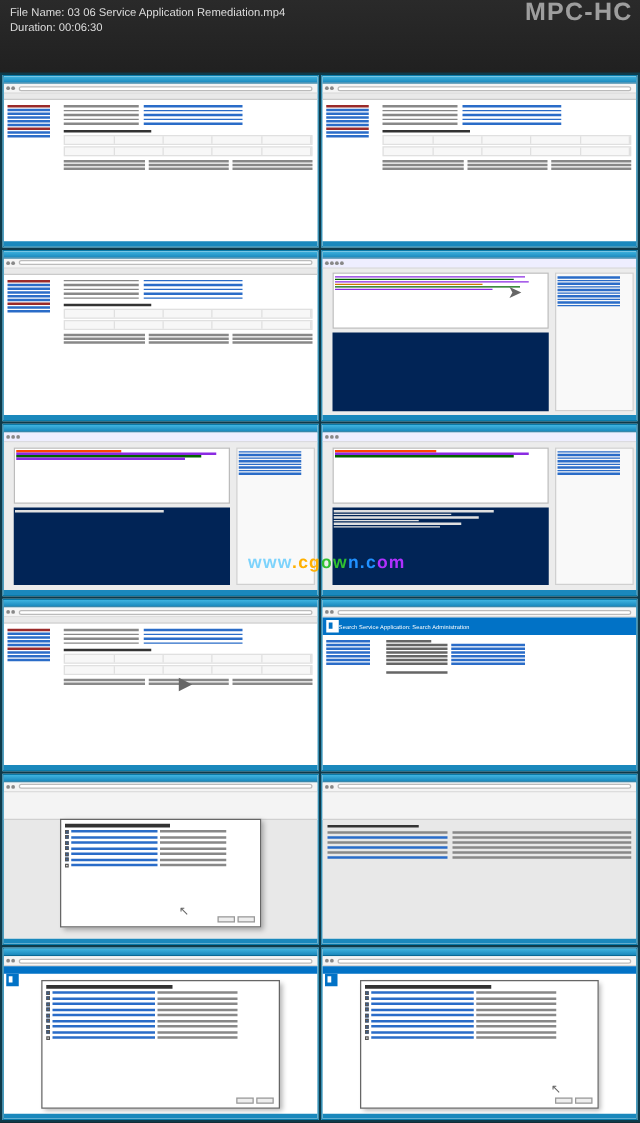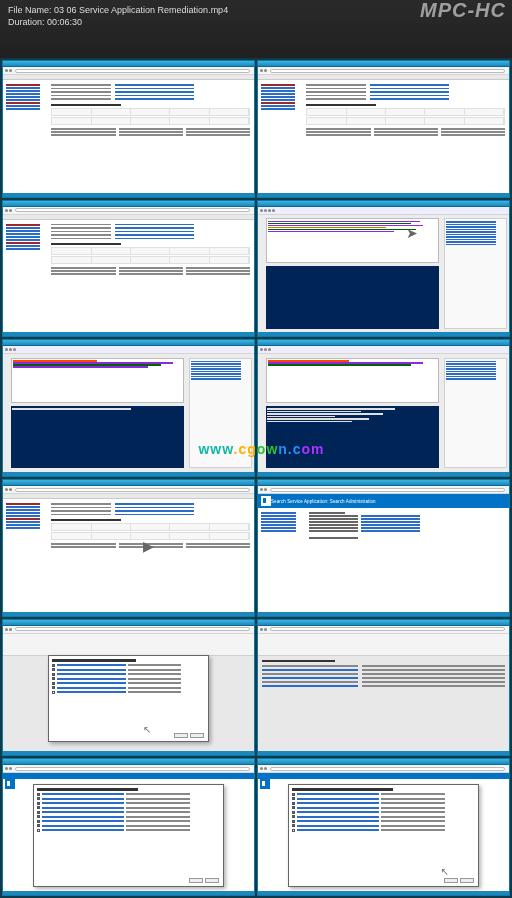--- a/index.html
+++ b/index.html
@@ -1,18 +1,18 @@
 <!DOCTYPE html>
 <html><head>
 <meta charset="utf-8">
 <style>
   * { margin: 0; padding: 0; box-sizing: border-box; }
   body { width: 512px; height: 898px; background: #1a1a1a; font-family: Arial, sans-serif; overflow: hidden; position: relative; }
   .header { position: absolute; top: 0; left: 0; right: 0; height: 72px; background: linear-gradient(to bottom, #2a2a2a, #1e1e1e); padding: 4px 8px; color: #ddd; font-size: 9px; line-height: 12px; }
-  .header .watermark { position: absolute; right: 6px; top: 4px; font-size: 20px; font-weight: bold; color: rgba(255,255,255,0.55); font-style: italic; letter-spacing: 1px; }
+  .header .watermark { position: absolute; right: 6px; top: 4px; font-size: 20px; font-weight: bold; color: rgba(255,255,255,0.55); letter-spacing: 1px; }
   .grid { position: absolute; top: 58px; left: 0; right: 0; bottom: 0; display: grid; grid-template-columns: 1fr 1fr; grid-template-rows: repeat(6, 1fr); gap: 2px; background: #0e3a4a; padding: 2px; }
   .thumb { background: #fff; border: 1px solid #0a7aa8; position: relative; overflow: hidden; font-size: 3px; }
   .titlebar { height: 6px; background: linear-gradient(to bottom, #3fb4e0, #1a88bc); border-bottom: 1px solid #0a6a95; }
   .toolbar { height: 8px; background: #f4f4f4; border-bottom: 1px solid #d5d5d5; display: flex; align-items: center; padding: 0 2px; gap: 1px; }
   .toolbar .dot { width: 3px; height: 3px; background: #888; border-radius: 50%; }
   .toolbar .addr { flex: 1; height: 4px; background: #fff; border: 1px solid #bbb; border-radius: 2px; margin: 0 2px; }
   .tabs { height: 5px; background: #e9e9e9; border-bottom: 1px solid #cacaca; }
   .ribbon { height: 6px; background: #0172c6; }
   .content { position: absolute; top: 19px; left: 0; right: 0; bottom: 4px; background: #fff; padding: 2px; display: flex; }
   .sidebar { width: 18%; padding: 1px; }
@@ -55,21 +55,21 @@
   .dialog .chk { width: 3px; height: 3px; border: 1px solid #555; }
   .dialog .chk.on { background: #2a6cc8; }
   .dialog .chktxt { height: 2px; background: #2a6cc8; width: 45%; }
   .dialog .chktxt2 { height: 2px; background: #888; width: 35%; }
   .dialog .btns { position: absolute; right: 4px; bottom: 3px; display: flex; gap: 2px; }
   .dialog .btn { width: 14px; height: 5px; background: #eee; border: 1px solid #999; }
   .sp-logo-big { width: 10px; height: 10px; background: #fff; position: relative; }
   .sp-logo-big::before { content: ''; position: absolute; left: 2px; top: 2px; width: 3px; height: 5px; background: #0172c6; }
   .taskbar { position: absolute; bottom: 0; left: 0; right: 0; height: 4px; background: #1a88bc; }
   .watermark-c { position: absolute; top: 50%; left: 50%; transform: translate(-50%, -50%); font-size: 14px; font-weight: bold; letter-spacing: 1px; pointer-events: none; z-index: 50; }
-  .watermark-c .g1 { color: #14b8a6; margin-left: 11px; } .watermark-c .g2 { color: #ffb000; } .watermark-c .g3 { color: #30c030; } .watermark-c .g4 { color: #2090ff; } .watermark-c .g5 { color: #b030ff; }
+  .watermark-c .g1 { color: #7dd3fc; margin-left: 11px; } .watermark-c .g2 { color: #ffb000; } .watermark-c .g3 { color: #30c030; } .watermark-c .g4 { color: #2090ff; } .watermark-c .g5 { color: #b030ff; }
 </style>
 </head>
 <body>
 
 <div class="header">
   <div><span>File Name:</span> <span>03 06 Service Application Remediation.mp4</span></div>
   <div><span>Duration:</span> <span>00:06:30</span></div>
   <div class="watermark">MPC-HC</div>
 </div>
 

